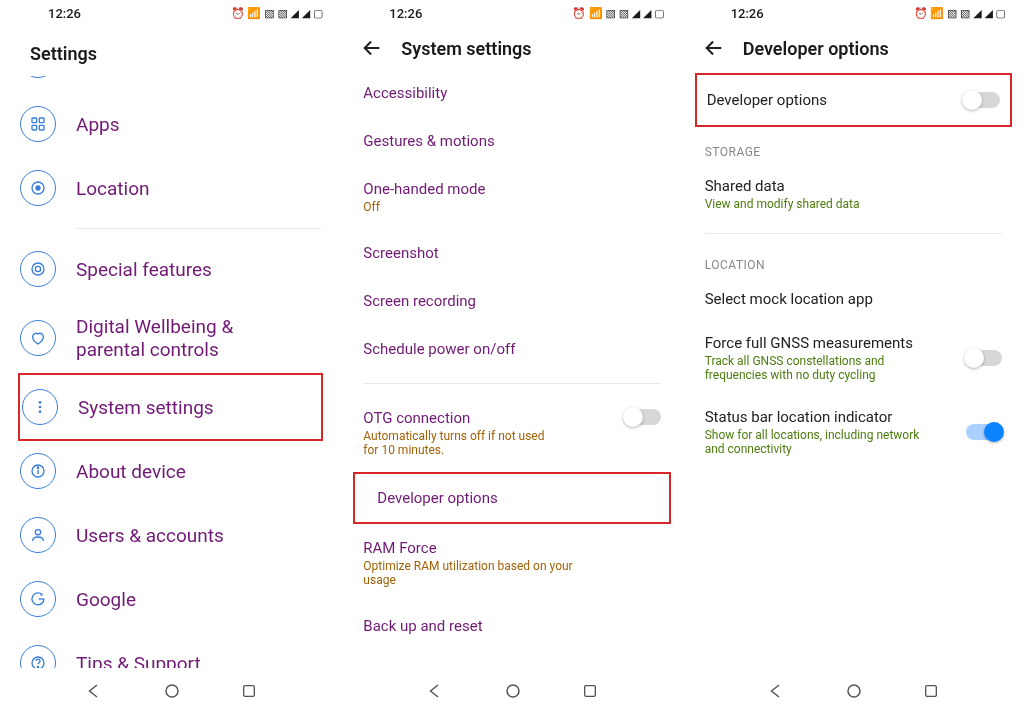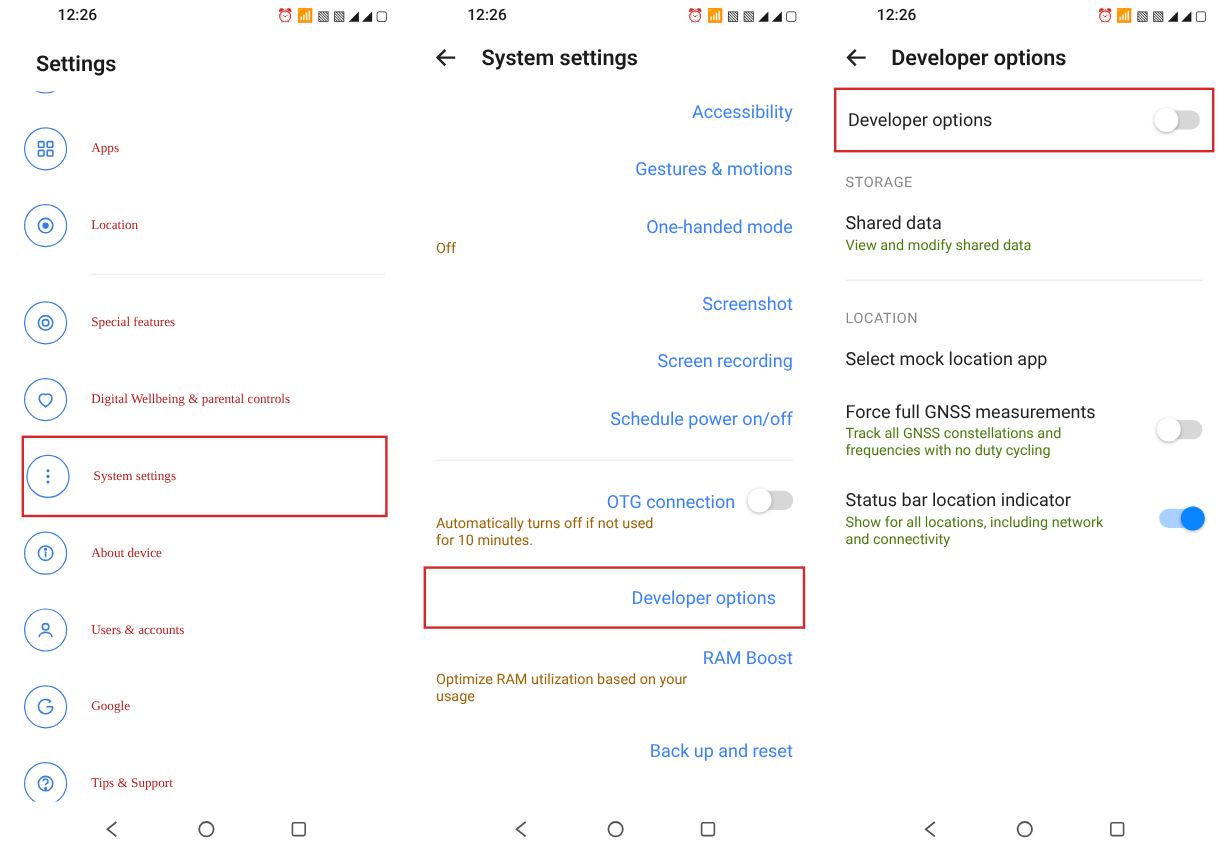--- a/index.html
+++ b/index.html
@@ -70,23 +70,22 @@
     border: 1.5px solid #3a7edb;
     border-radius: 50%;
     display: flex;
     align-items: center;
     justify-content: center;
     color: #3a7edb;
     flex-shrink: 0;
   }
   .s1-icon svg { display:block; }
   .s1-label {
-    font-size: 11px;
-    color: #b91c1c;
-    font-family: Liberation Serif, serif;
+    font-size: 19px;
+    color: #701a75;
   }
   .s1-divider {
     border-top: 1px solid #eaeaea;
     margin: 8px 0 8px 56px;
   }
   .s1-header-row {
     padding: 16px 20px 12px 30px;
   }
   .s1-header-row .title {
     font-size: 18px;
@@ -98,22 +97,21 @@
     padding: 0 2px;
   }
 
   
   .s2-list { padding: 0; }
   .s2-item {
     padding: 15px 22px;
   }
   .s2-item .label {
     font-size: 15px;
-    color: #3b82f6;
-    text-align: right;
+    color: #701a75;
   }
   .s2-item .sub {
     font-size: 12px;
     color: #a16207;
     margin-top: 2px;
     padding-right: 60px;
   }
   .s2-item-row {
     display: flex;
     align-items: flex-start;
@@ -402,21 +400,21 @@
           </div>
         </div>
 
         <div class="s2-highlight">
           <div class="s2-item" style="padding-left:12px;padding-right:12px;">
             <div class="label">Developer options</div>
           </div>
         </div>
 
         <div class="s2-item">
-          <div class="label">RAM Boost</div>
+          <div class="label">RAM Force</div>
           <div class="sub">Optimize RAM utilization based on your usage</div>
         </div>
 
         <div class="s2-item">
           <div class="label">Back up and reset</div>
         </div>
 
       </div>
     </div>
     <div class="navbar">

